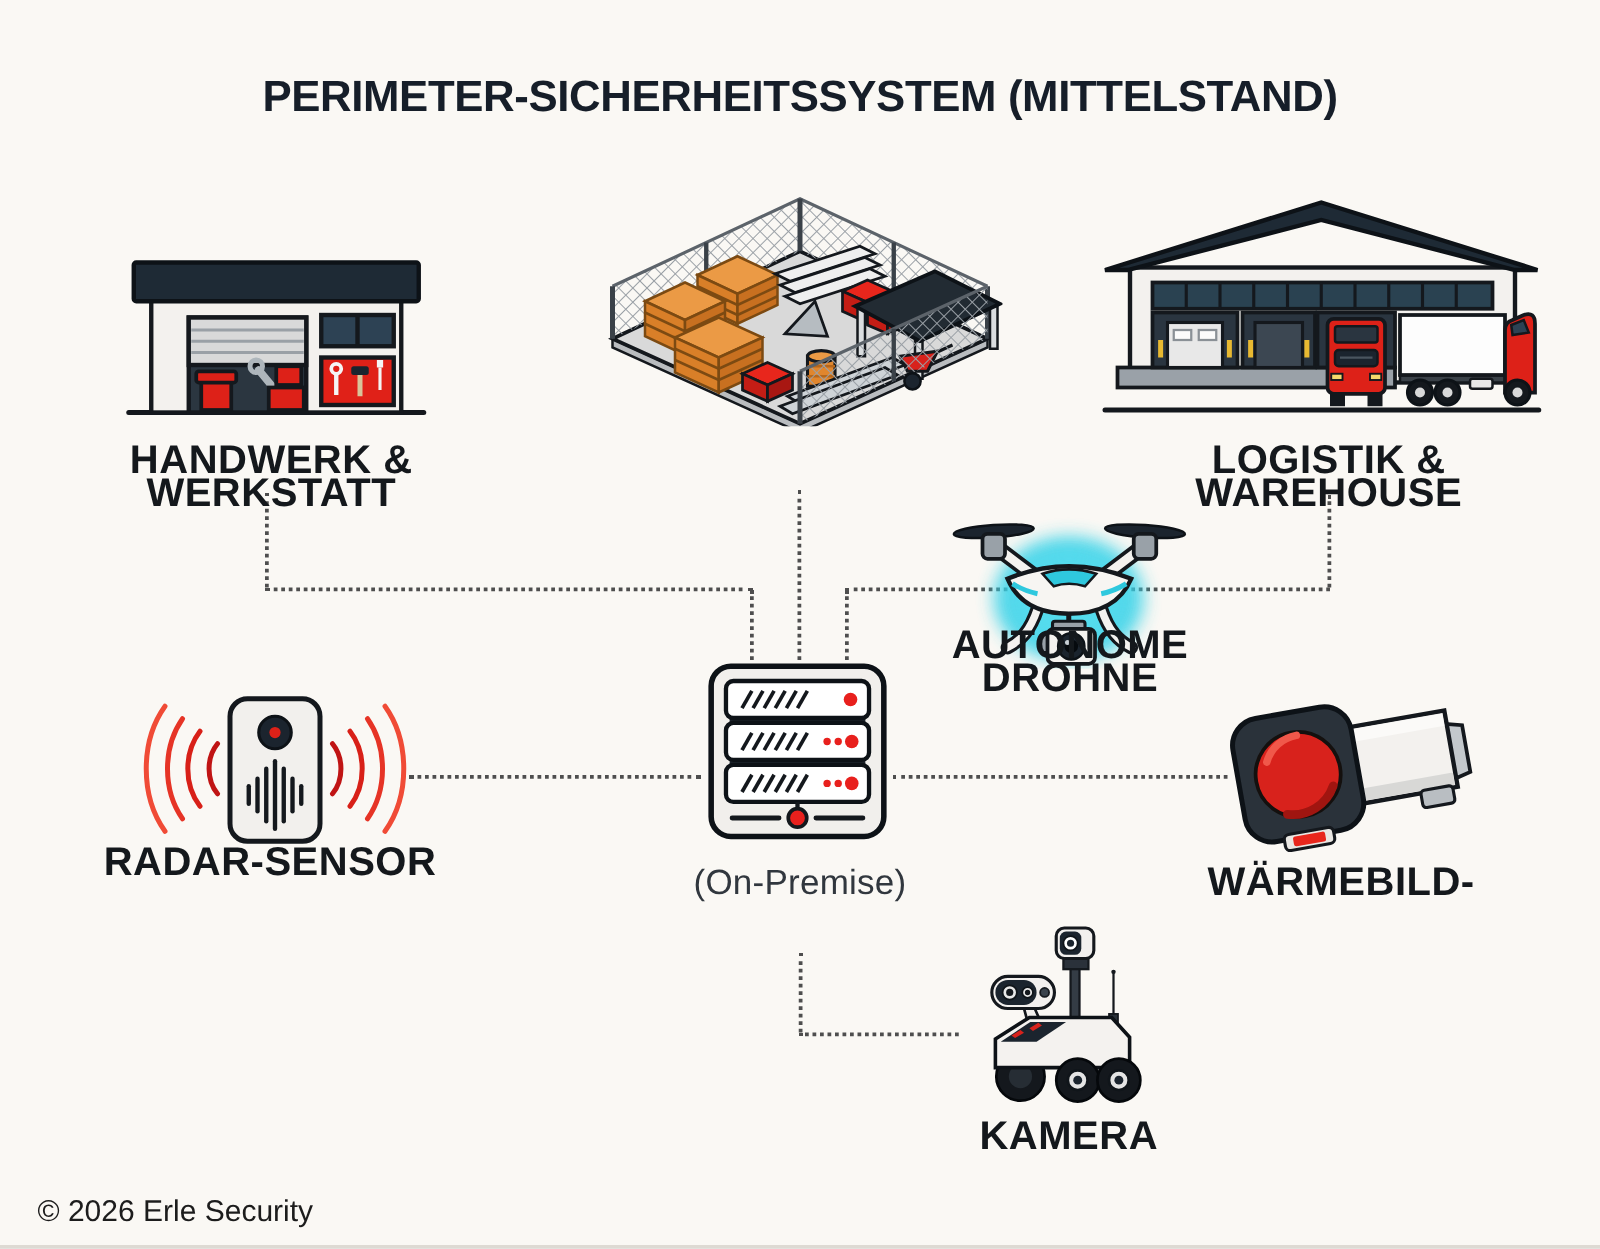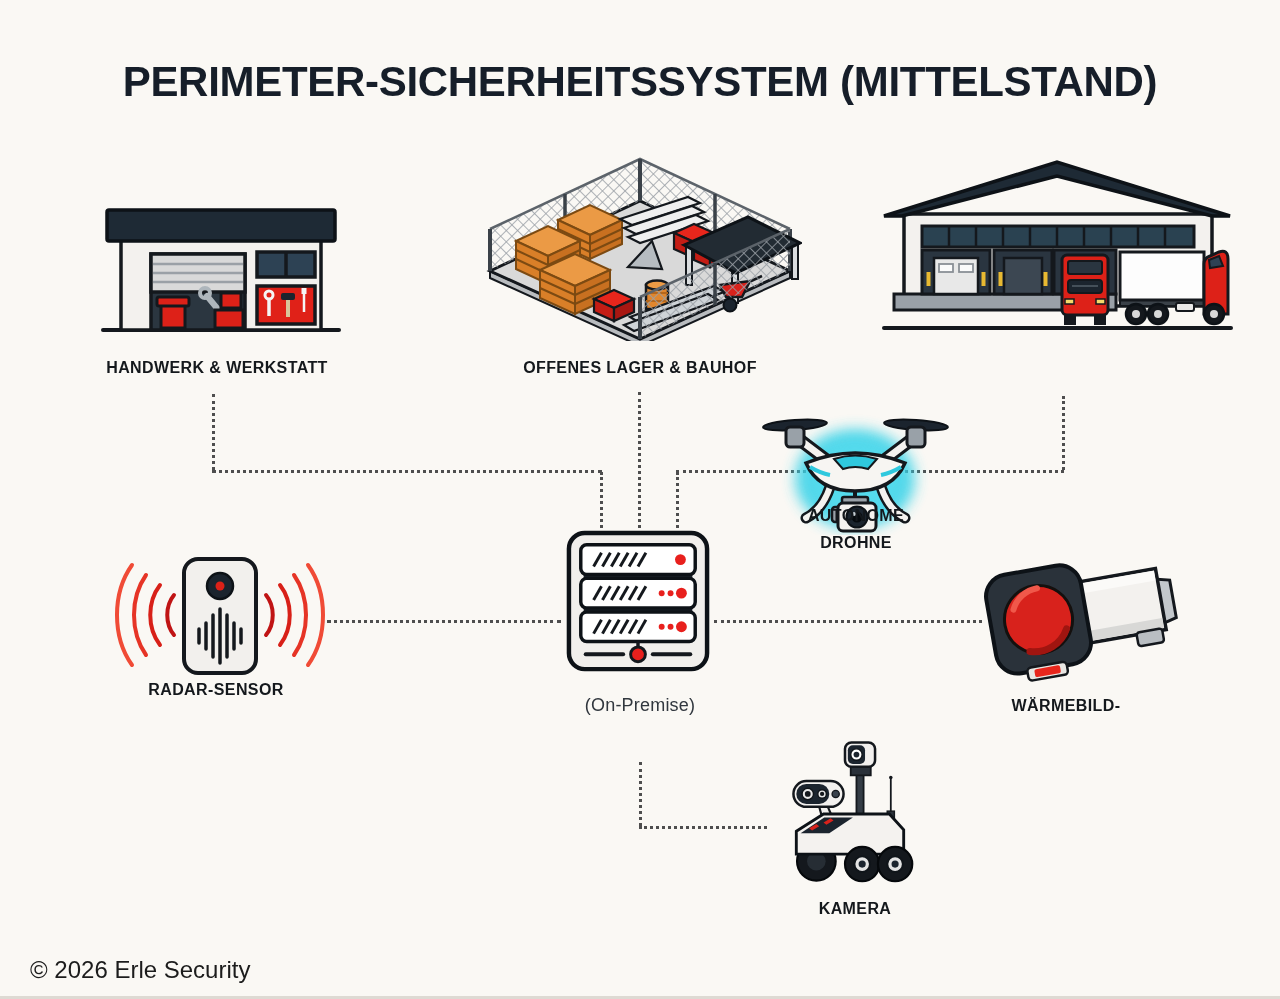--- a/index.html
+++ b/index.html
@@ -5,27 +5,27 @@
   html,body{margin:0;padding:0;background:#e8e8e8;}
   #canvas{
     position:relative;width:1280px;height:999px;overflow:hidden;
     background:#faf8f4;
     font-family:"Liberation Sans",sans-serif;
     box-shadow:0 0 0 1px #ddd;
   }
   #canvas::after{content:"";position:absolute;left:0;right:0;bottom:0;height:3px;background:rgba(150,140,125,.28);}
   .title{
     position:absolute;left:0;right:0;top:58px;text-align:center;
-    font-size:42px;font-weight:bold;letter-spacing:-0.3px;color:#161e29;z-index:3;
+    font-size:35px;font-weight:bold;letter-spacing:-0.3px;color:#161e29;z-index:3;
   }
   .lbl{
-    position:absolute;text-align:center;font-weight:bold;font-size:16px;
+    position:absolute;text-align:center;font-weight:bold;font-size:32px;
     letter-spacing:.4px;color:#14181c;z-index:3;line-height:27px;
   }
-  .sublbl{display:block;font-weight:normal;font-size:18px;color:#31373e;letter-spacing:.2px;}
+  .sublbl{display:block;font-weight:normal;font-size:28px;color:#31373e;letter-spacing:.2px;}
   .art{position:absolute;z-index:2;}
   .cv{position:absolute;width:0;border-left:3px dotted #4e4e4e;z-index:1;}
   .ch{position:absolute;height:0;border-top:3px dotted #4e4e4e;z-index:1;}
   .copyright{position:absolute;left:30px;top:956px;font-size:24px;color:#1c1c1c;z-index:3;}
 </style>
 </head>
 <body>
 
 <div id="canvas">
 
@@ -156,21 +156,20 @@
     <g fill="#ced3d7" stroke="#14181d" stroke-width="2.2">
       <polygon points="152,172 236,141 246,147 162,178"></polygon>
       <polygon points="146,180 230,149 240,155 156,186"></polygon>
     </g>
 
     <path d="M312,126 L162,194 L162,152 L312,84 Z" fill="url(#net)"></path>
     <path d="M312,84 L162,152" fill="none" stroke="#5c636a" stroke-width="2.5"></path>
     <line x1="237" y1="118" x2="237" y2="160" stroke="#3a4148" stroke-width="3.5"></line>
     <line x1="162" y1="152" x2="162" y2="194" stroke="#3a4148" stroke-width="4"></line>
   </svg>
-  <div class="lbl" style="left:460px;top:354px;width:360px">OFFENES LAGER &amp; BAUHOF</div>
 
   <svg class="art" style="left:880px;top:152px" width="355" height="182" viewBox="0 0 355 182">
     <line x1="4" y1="176" x2="351" y2="176" stroke="#14181d" stroke-width="4" stroke-linecap="round"></line>
     <rect x="24" y="62" width="308" height="92" fill="#f3f1ee" stroke="#14181d" stroke-width="3.5"></rect>
     <path d="M4,64 L177,10 L350,64 L332,64 L177,24 L22,64 Z" fill="#1e2a35" stroke="#0d1217" stroke-width="3.5"></path>
     <rect x="42" y="74" width="272" height="21" fill="#2a4251" stroke="#14181d" stroke-width="3"></rect>
     <g stroke="#14181d" stroke-width="2.5">
       <line x1="69" y1="74" x2="69" y2="95"></line>
         <line x1="96" y1="74" x2="96" y2="95"></line>
       <line x1="123" y1="74" x2="123" y2="95"></line>
@@ -212,20 +211,21 @@
       <path d="M324,162 L324,112 Q324,106 330,104 L339,100 Q348,97 348,107 L348,162 Z" fill="#dd2118" stroke="#14181d" stroke-width="3"></path>
       <path d="M329,108 L339,104 L343,114 L330,116 Z" fill="#2d4254" stroke="#14181d" stroke-width="2"></path>
       <circle cx="256" cy="162" r="10" fill="#14181d" stroke="#0d1217" stroke-width="2.5"></circle>
       <circle cx="278" cy="162" r="10" fill="#14181d" stroke="#0d1217" stroke-width="2.5"></circle>
       <circle cx="334" cy="162" r="10" fill="#14181d" stroke="#0d1217" stroke-width="2.5"></circle>
       <circle cx="256" cy="162" r="4" fill="#d9d9d9"></circle>
       <circle cx="278" cy="162" r="4" fill="#d9d9d9"></circle>
       <circle cx="334" cy="162" r="4" fill="#d9d9d9"></circle>
     </g>
   </svg>
+  <div class="lbl" style="left:883px;top:354px;width:360px">LOGISTIK &amp; WAREHOUSE</div>
 
   <svg class="art" style="left:738px;top:405px" width="235" height="130" viewBox="0 0 235 130">
     <defs>
         <filter id="dglow" x="-50%" y="-50%" width="200%" height="200%">
           <feGaussianBlur stdDeviation="7"></feGaussianBlur>
         </filter>
       </defs>
     <ellipse cx="117" cy="74" rx="60" ry="50" fill="#35d2e8" opacity="0.85" filter="url(#dglow)"></ellipse>
     <ellipse cx="117" cy="74" rx="42" ry="36" fill="#55dcee" opacity="0.9" filter="url(#dglow)"></ellipse>
     <path d="M95,60 L58,32" stroke="#14181d" stroke-width="13" stroke-linecap="round"></path>

